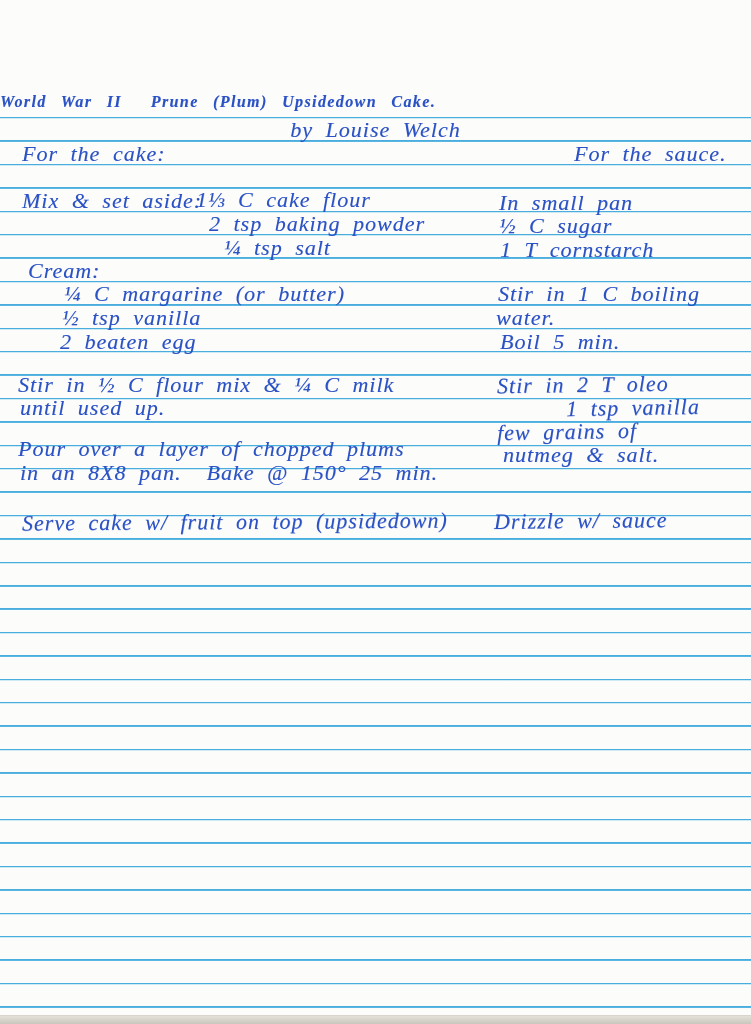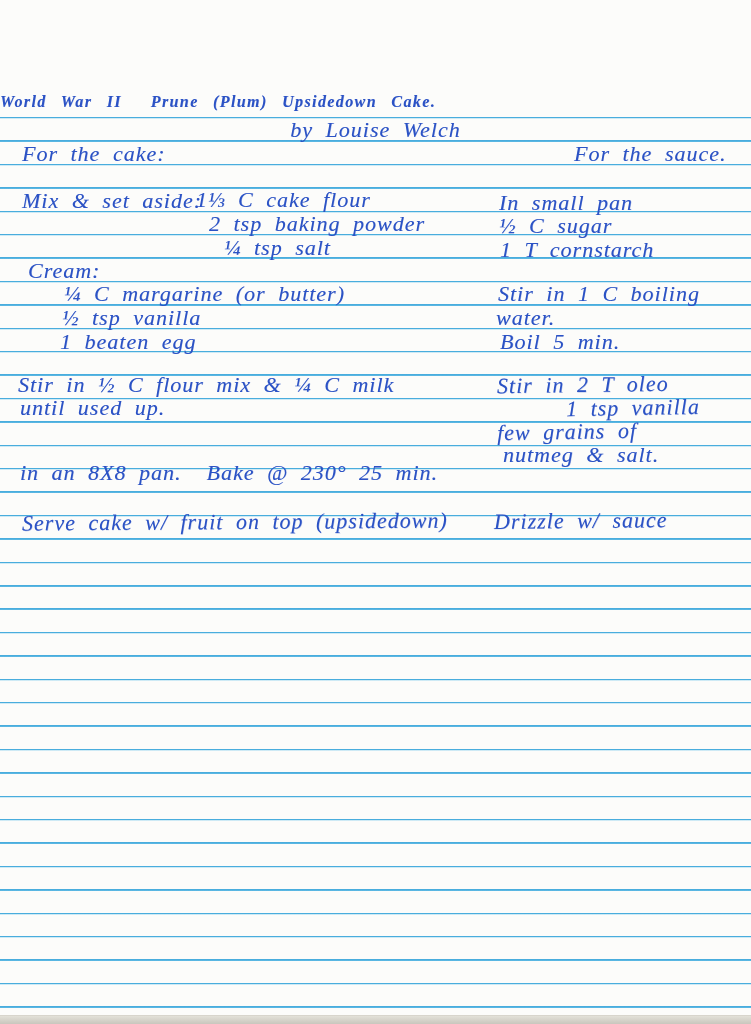--- a/index.html
+++ b/index.html
@@ -108,33 +108,34 @@
   <div class="hw mix-bp">2 tsp baking powder</div>
   <div class="hw mix-salt">¼ tsp salt</div>
 
   <div class="hw pan-label">In small pan</div>
   <div class="hw sugar">½ C sugar</div>
   <div class="hw cornstarch">1 T cornstarch</div>
 
   <div class="hw cream-label">Cream:</div>
   <div class="hw vanilla">½ tsp vanilla</div>
   <div class="hw margarine">¼ C margarine (or butter)</div>
-  <div class="hw egg">1 beaten egg</div>
+  <div class="hw egg">2 beaten egg</div>
 
   <div class="hw sauce-stir1">Stir in 1 C boiling</div>
   <div class="hw sauce-water">water.</div>
   <div class="hw sauce-boil">Boil 5 min.</div>
 
   <div class="hw cake-stir1">Stir in ½ C flour mix &amp; ¼ C milk</div>
   <div class="hw cake-stir2">until used up.</div>
 
   <div class="hw sauce-oleo">Stir in 2 T oleo</div>
   <div class="hw sauce-vanilla">1 tsp vanilla</div>
   <div class="hw sauce-grains1">few grains of</div>
   <div class="hw sauce-grains2">nutmeg &amp; salt.</div>
 
-  <div class="hw pour2">in an 8X8 pan.  Bake @ 230° 25 min.</div>
+  <div class="hw pour1">Pour over a layer of chopped plums</div>
+  <div class="hw pour2">in an 8X8 pan.  Bake @ 150° 25 min.</div>
 
   <div class="hw serve">Serve cake w/ fruit on top (upsidedown)</div>
   <div class="hw drizzle">Drizzle w/ sauce</div>
 
   <div class="paper-edge"></div>
 </div>
 
 </body></html>

